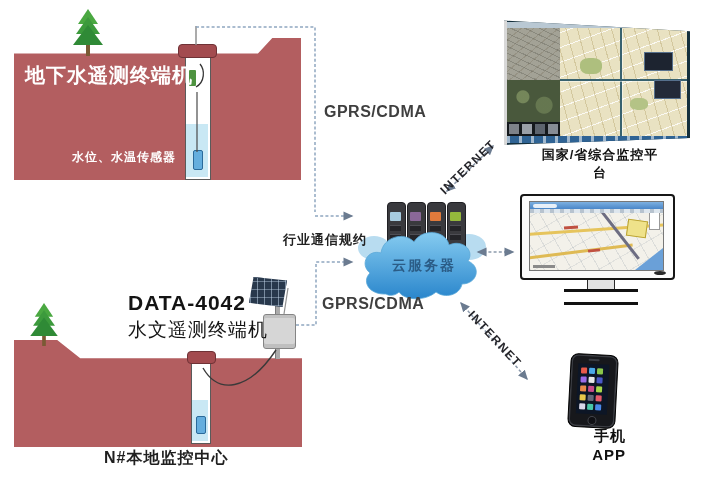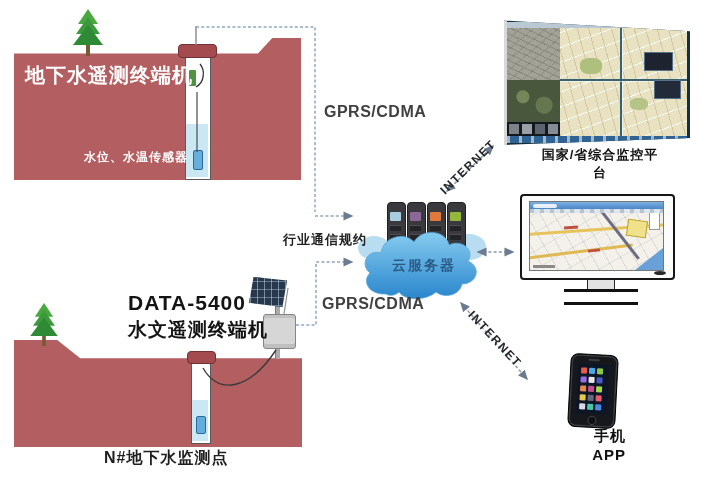--- a/index.html
+++ b/index.html
@@ -19,21 +19,21 @@
   .wellwater{position:absolute;background:#c9e8f4;z-index:3;}
   .probe{position:absolute;background:#64aede;border:1px solid #2a6a9a;border-radius:2px;z-index:5;}
   .instr-green{position:absolute;left:189px;top:70px;width:7px;height:16px;background:#4e9340;border-radius:1px;z-index:5;}
 
   
   .t-white-big{position:absolute;color:#ffffff;font-weight:bold;font-size:20px;letter-spacing:1px;z-index:6;text-align:center;}
   .t-white-model{position:absolute;color:#ffffff;font-weight:bold;font-size:21px;letter-spacing:1px;z-index:6;}
   .t-white-small{position:absolute;color:#ffffff;font-weight:bold;font-size:12px;letter-spacing:1px;z-index:6;}
   .t-black-site{position:absolute;color:#1f1f1f;font-size:16px;font-weight:bold;letter-spacing:1px;z-index:6;}
   .t-black-model{position:absolute;color:#141414;font-size:21px;font-weight:bold;letter-spacing:1px;z-index:6;}
-  .t-black-title{position:absolute;color:#141414;font-size:19px;font-weight:bold;letter-spacing:1px;z-index:6;}
+  .t-black-title{position:absolute;color:#141414;font-size:19px;font-weight:normal;letter-spacing:1px;z-index:6;}
   .t-link{position:absolute;color:#3f3f3f;font-size:16px;font-weight:bold;letter-spacing:.5px;z-index:6;}
   .t-proto{position:absolute;color:#222;font-size:13px;font-weight:bold;letter-spacing:1px;z-index:6;}
   .t-internet{position:absolute;color:#26262b;font-size:12px;font-weight:bold;letter-spacing:1.5px;z-index:6;
               transform-origin:center;white-space:nowrap;}
   .t-endpoint{position:absolute;color:#111;font-size:14px;font-weight:bold;letter-spacing:1px;z-index:6;text-align:center;}
   .t-cloud{position:absolute;left:384px;top:257px;width:80px;text-align:center;color:#2b5c86;
            font-size:14px;font-weight:bold;letter-spacing:2px;z-index:6;}
 
   
   .pole{position:absolute;left:275px;top:283px;width:4px;height:76px;background:#ababab;border-left:1px solid #7c7c7c;z-index:2;}
@@ -257,25 +257,25 @@
     <path d="M288,288 L284,314" stroke="#8f8f8f" stroke-width="1.2"></path>
     <path d="M203,368 C218,394 248,392 276,350" fill="none" stroke="#3a3a3a" stroke-width="1.4"></path>
     <path d="M197,92 L197,152" stroke="#4a4a4a" stroke-width="1.2"></path>
     <path d="M200,64 C205,70 205,82 196,87" fill="none" stroke="#333" stroke-width="1.3"></path>
     <path d="M447,191 L493,146" fill="none" stroke="#8c9aac" stroke-width="1.5" stroke-dasharray="3 2.2" marker-start="url(#arr)" marker-end="url(#arr)"></path>
     <path d="M478,252 L513,252" fill="none" stroke="#8c9aac" stroke-width="1.5" stroke-dasharray="3 2.2" marker-start="url(#arr)" marker-end="url(#arr)"></path>
     <path d="M461,303 L527,379" fill="none" stroke="#8c9aac" stroke-width="1.5" stroke-dasharray="3 2.2" marker-start="url(#arr)" marker-end="url(#arr)"></path>
   </svg>
 
   <div class="t-white-big" style="left:25px;top:62px;">地下水遥测终端机</div>
-  <div class="t-white-small" style="left:84px;top:149px;">水位、水温传感器</div>
-
-  <div class="t-black-model" style="left:128px;top:291px;">DATA-5400</div>
+  <div class="t-white-small" style="left:72px;top:149px;">水位、水温传感器</div>
+
+  <div class="t-black-model" style="left:128px;top:291px;">DATA-4042</div>
   <div class="t-black-title" style="left:128px;top:317px;">水文遥测终端机</div>
-  <div class="t-black-site" style="left:104px;top:448px;">N#地下水监测点</div>
+  <div class="t-black-site" style="left:104px;top:448px;">N#本地监控中心</div>
 
   <div class="t-link" style="left:324px;top:103px;">GPRS/CDMA</div>
   <div class="t-proto" style="left:283px;top:231px;">行业通信规约</div>
   <div class="t-link" style="left:322px;top:295px;">GPRS/CDMA</div>
 
   <div class="t-internet" style="left:432px;top:160px;transform:rotate(-44deg);">INTERNET</div>
   <div class="t-internet" style="left:459px;top:332px;transform:rotate(47deg);">INTERNET</div>
 
 </div>
 

